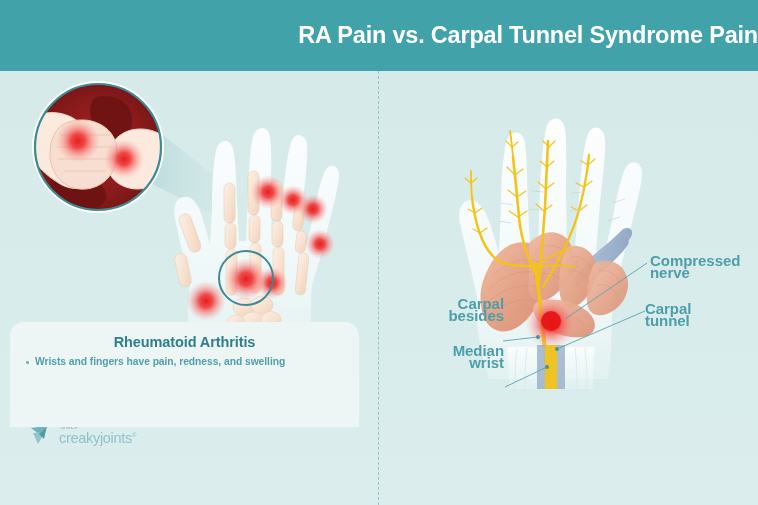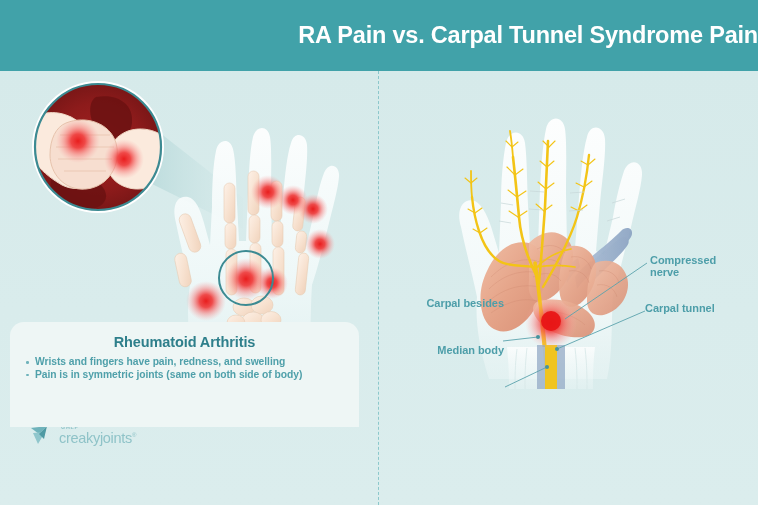--- a/index.html
+++ b/index.html
@@ -77,21 +77,21 @@
     color:#4fa0aa;font-weight:bold;font-size:10.3px;
     line-height:12.6px;letter-spacing:-0.05px;
   }
   .bullets li::before{
     content:"";position:absolute;left:2px;top:5.2px;
     width:2.6px;height:2.6px;border-radius:50%;background:#6fb3bb;
   }
 
   
   .dlabel{
-    position:absolute;color:#4d9ea9;font-weight:bold;font-size:11px;
+    position:absolute;color:#4d9ea9;font-weight:bold;font-size:15px;
     line-height:11.5px;letter-spacing:-0.05px;
   }
   .lbl-compressed{left:650px;top:255px;width:90px;}
   .lbl-carpal-lig{left:418px;top:298px;width:86px;text-align:right;}
   .lbl-carpal-tunnel{left:645px;top:303px;width:92px;}
   .lbl-median{left:420px;top:345px;width:84px;text-align:right;}
 </style>
 </head>
 <body>
 
@@ -237,21 +237,20 @@
       <div class="logo-text">
         <span class="logo-ghlf">GHLF</span>
         <span class="logo-name"><span>creakyjoints</span><sup>®</sup></span>
       </div>
     </div>
 
     <div class="card card-left">
       <div class="card-title">Rheumatoid Arthritis</div>
       <ul class="bullets">
         <li>Wrists and fingers have pain, redness, and swelling</li>
-        <li>Pain is in symmetric joints (same on both side of body)</li>
       </ul>
     </div>
   </div>
 
   <div class="panel panel-right">
     <svg class="illus" viewBox="0 0 379 318">
       <defs>
         <radialGradient id="painG2" cx="50%" cy="50%" r="50%">
           <stop offset="0%" stop-color="#ea1b1b" stop-opacity="1"></stop>
           <stop offset="30%" stop-color="#f03a3a" stop-opacity=".9"></stop>
@@ -423,16 +422,16 @@
         <circle cx="178" cy="278" r="2"></circle>
         <circle cx="168" cy="296" r="2"></circle>
       </g>
     </svg>
 
   </div>
 
   <div class="dlabel lbl-compressed">Compressed nerve</div>
   <div class="dlabel lbl-carpal-lig">Carpal besides</div>
   <div class="dlabel lbl-carpal-tunnel">Carpal tunnel</div>
-  <div class="dlabel lbl-median">Median body</div>
+  <div class="dlabel lbl-median">Median wrist</div>
 
   <div class="divider"></div>
 </div>
 
 </body></html>

